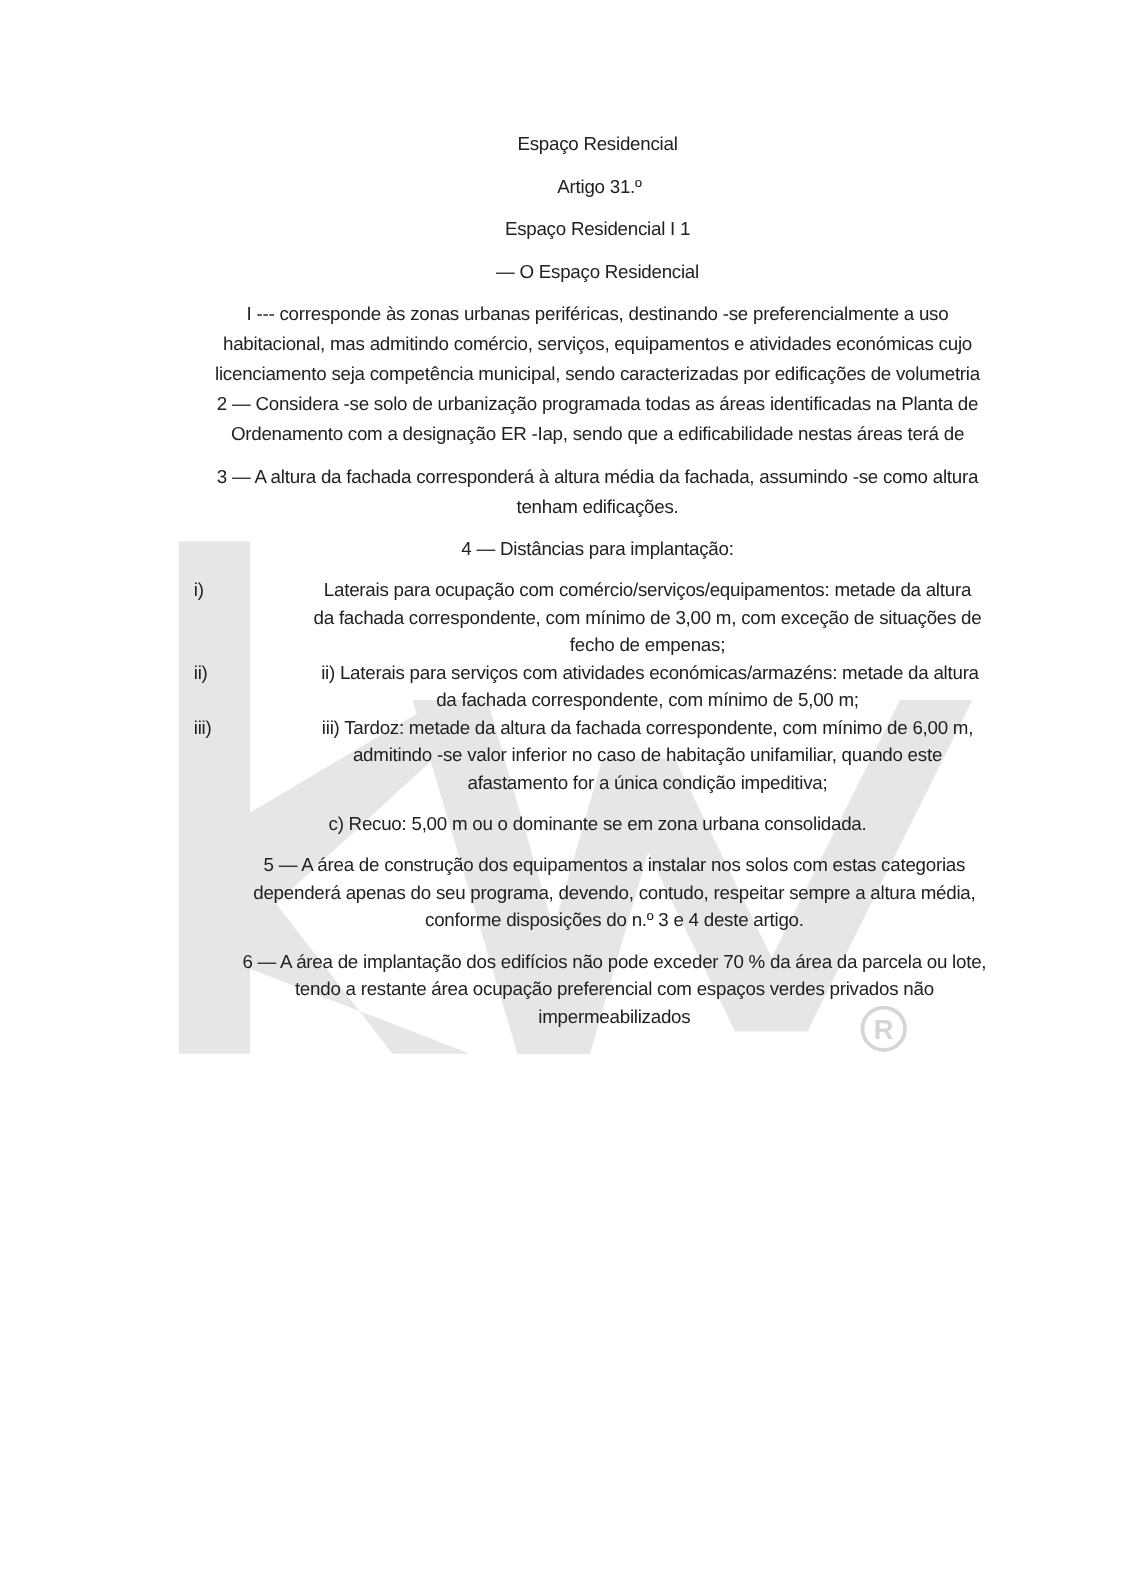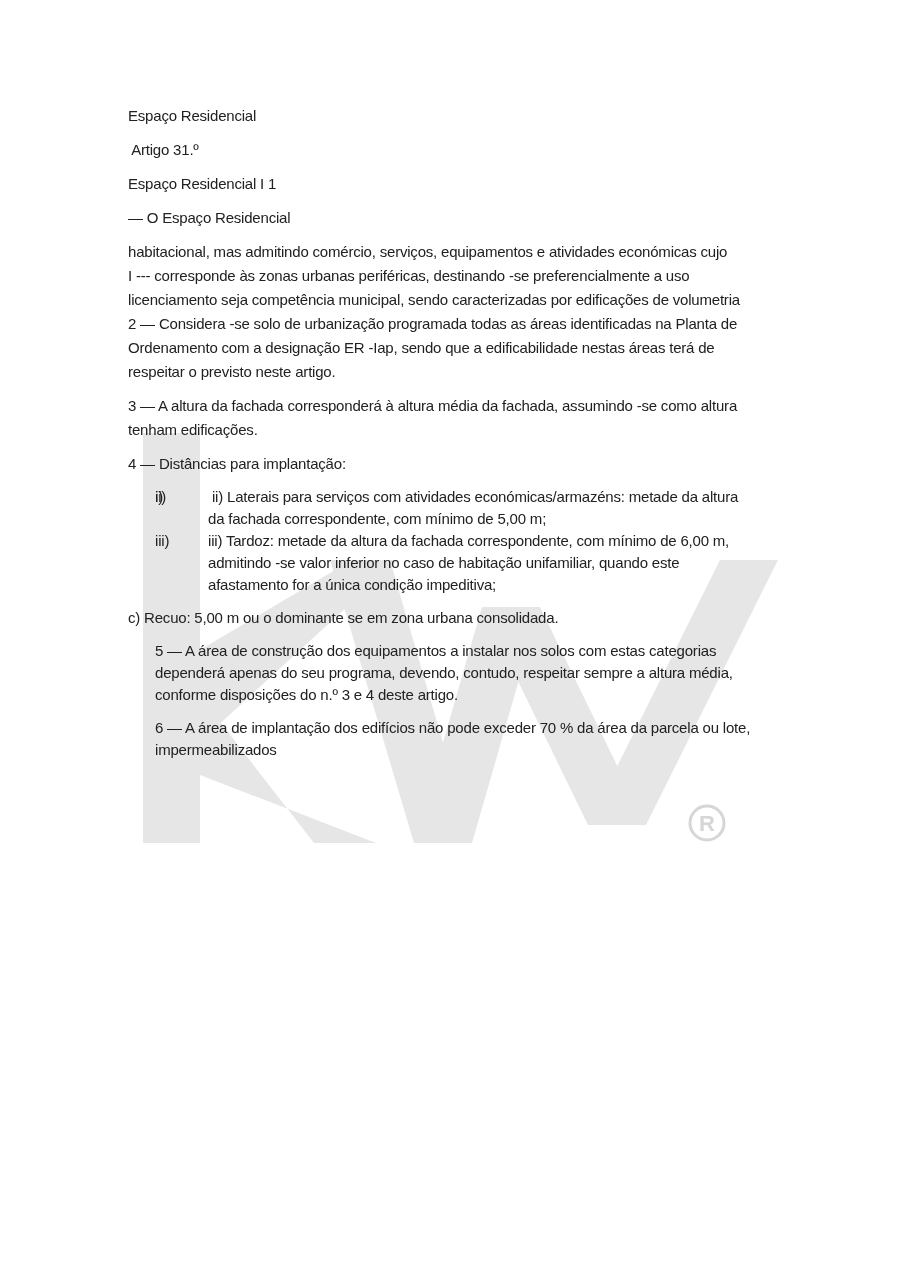--- a/index.html
+++ b/index.html
@@ -28,21 +28,21 @@
     text-anchor: middle;
   }
   .content {
     position: absolute; left: 128px; top: 104px; width: 700px;
     color: var(--text-color, #212121);
     font-size: 15px;
     letter-spacing: -0.2px;
   }
   .para  { line-height: 24px; margin: 0 0 10px 0; }
   .para.indent { margin-left: 27px; line-height: 22px; margin-bottom: 11px; }
-  .line  { white-space: pre; }
+  .line  { white-space: pre; text-align: center; }
   .list  { margin: 0 0 10px 0; line-height: 22px; }
   .list-item { position: relative; padding-left: 80px; }
   .list-marker { position: absolute; left: 27px; top: 0; }
 </style>
 </head>
 <body>
 
 <div class="doc">
 
   <svg class="watermark" viewBox="0 0 900 1273" xmlns="http://www.w3.org/2000/svg" aria-hidden="true">
@@ -70,37 +70,41 @@
       <div class="para">
         <div class="line"> Artigo 31.º</div>
       </div>
       <div class="para">
         <div class="line">Espaço Residencial I 1</div>
       </div>
       <div class="para">
         <div class="line">— O Espaço Residencial</div>
       </div>
       <div class="para">
+        <div class="line">I --- corresponde às zonas urbanas periféricas, destinando -se preferencialmente a uso</div>
         <div class="line">habitacional, mas admitindo comércio, serviços, equipamentos e atividades económicas cujo</div>
-        <div class="line">I --- corresponde às zonas urbanas periféricas, destinando -se preferencialmente a uso</div>
         <div class="line">licenciamento seja competência municipal, sendo caracterizadas por edificações de volumetria</div>
         <div class="line">2 — Considera -se solo de urbanização programada todas as áreas identificadas na Planta de</div>
         <div class="line">Ordenamento com a designação ER -Iap, sendo que a edificabilidade nestas áreas terá de</div>
-        <div class="line">respeitar o previsto neste artigo.</div>
       </div>
       <div class="para">
         <div class="line">3 — A altura da fachada corresponderá à altura média da fachada, assumindo -se como altura</div>
         <div class="line">tenham edificações.</div>
       </div>
       <div class="para">
         <div class="line">4 — Distâncias para implantação:</div>
       </div>
       <div class="list">
         <div class="list-item">
           <span class="list-marker">i)</span>
+          <div class="list-content">
+            <div class="line">Laterais para ocupação com comércio/serviços/equipamentos: metade da altura</div>
+            <div class="line">da fachada correspondente, com mínimo de 3,00 m, com exceção de situações de</div>
+            <div class="line">fecho de empenas;</div>
+          </div>
         </div>
         <div class="list-item">
           <span class="list-marker">ii)</span>
           <div class="list-content">
             <div class="line"> ii) Laterais para serviços com atividades económicas/armazéns: metade da altura</div>
             <div class="line">da fachada correspondente, com mínimo de 5,00 m;</div>
           </div>
         </div>
         <div class="list-item">
           <span class="list-marker">iii)</span>
@@ -114,17 +118,18 @@
       <div class="para">
         <div class="line">c) Recuo: 5,00 m ou o dominante se em zona urbana consolidada.</div>
       </div>
       <div class="para indent">
         <div class="line">5 — A área de construção dos equipamentos a instalar nos solos com estas categorias</div>
         <div class="line">dependerá apenas do seu programa, devendo, contudo, respeitar sempre a altura média,</div>
         <div class="line">conforme disposições do n.º 3 e 4 deste artigo.</div>
       </div>
       <div class="para indent">
         <div class="line">6 — A área de implantação dos edifícios não pode exceder 70 % da área da parcela ou lote,</div>
+        <div class="line">tendo a restante área ocupação preferencial com espaços verdes privados não</div>
         <div class="line">impermeabilizados</div>
       </div>
     </div>
 
 </div>
 
 </body></html>

